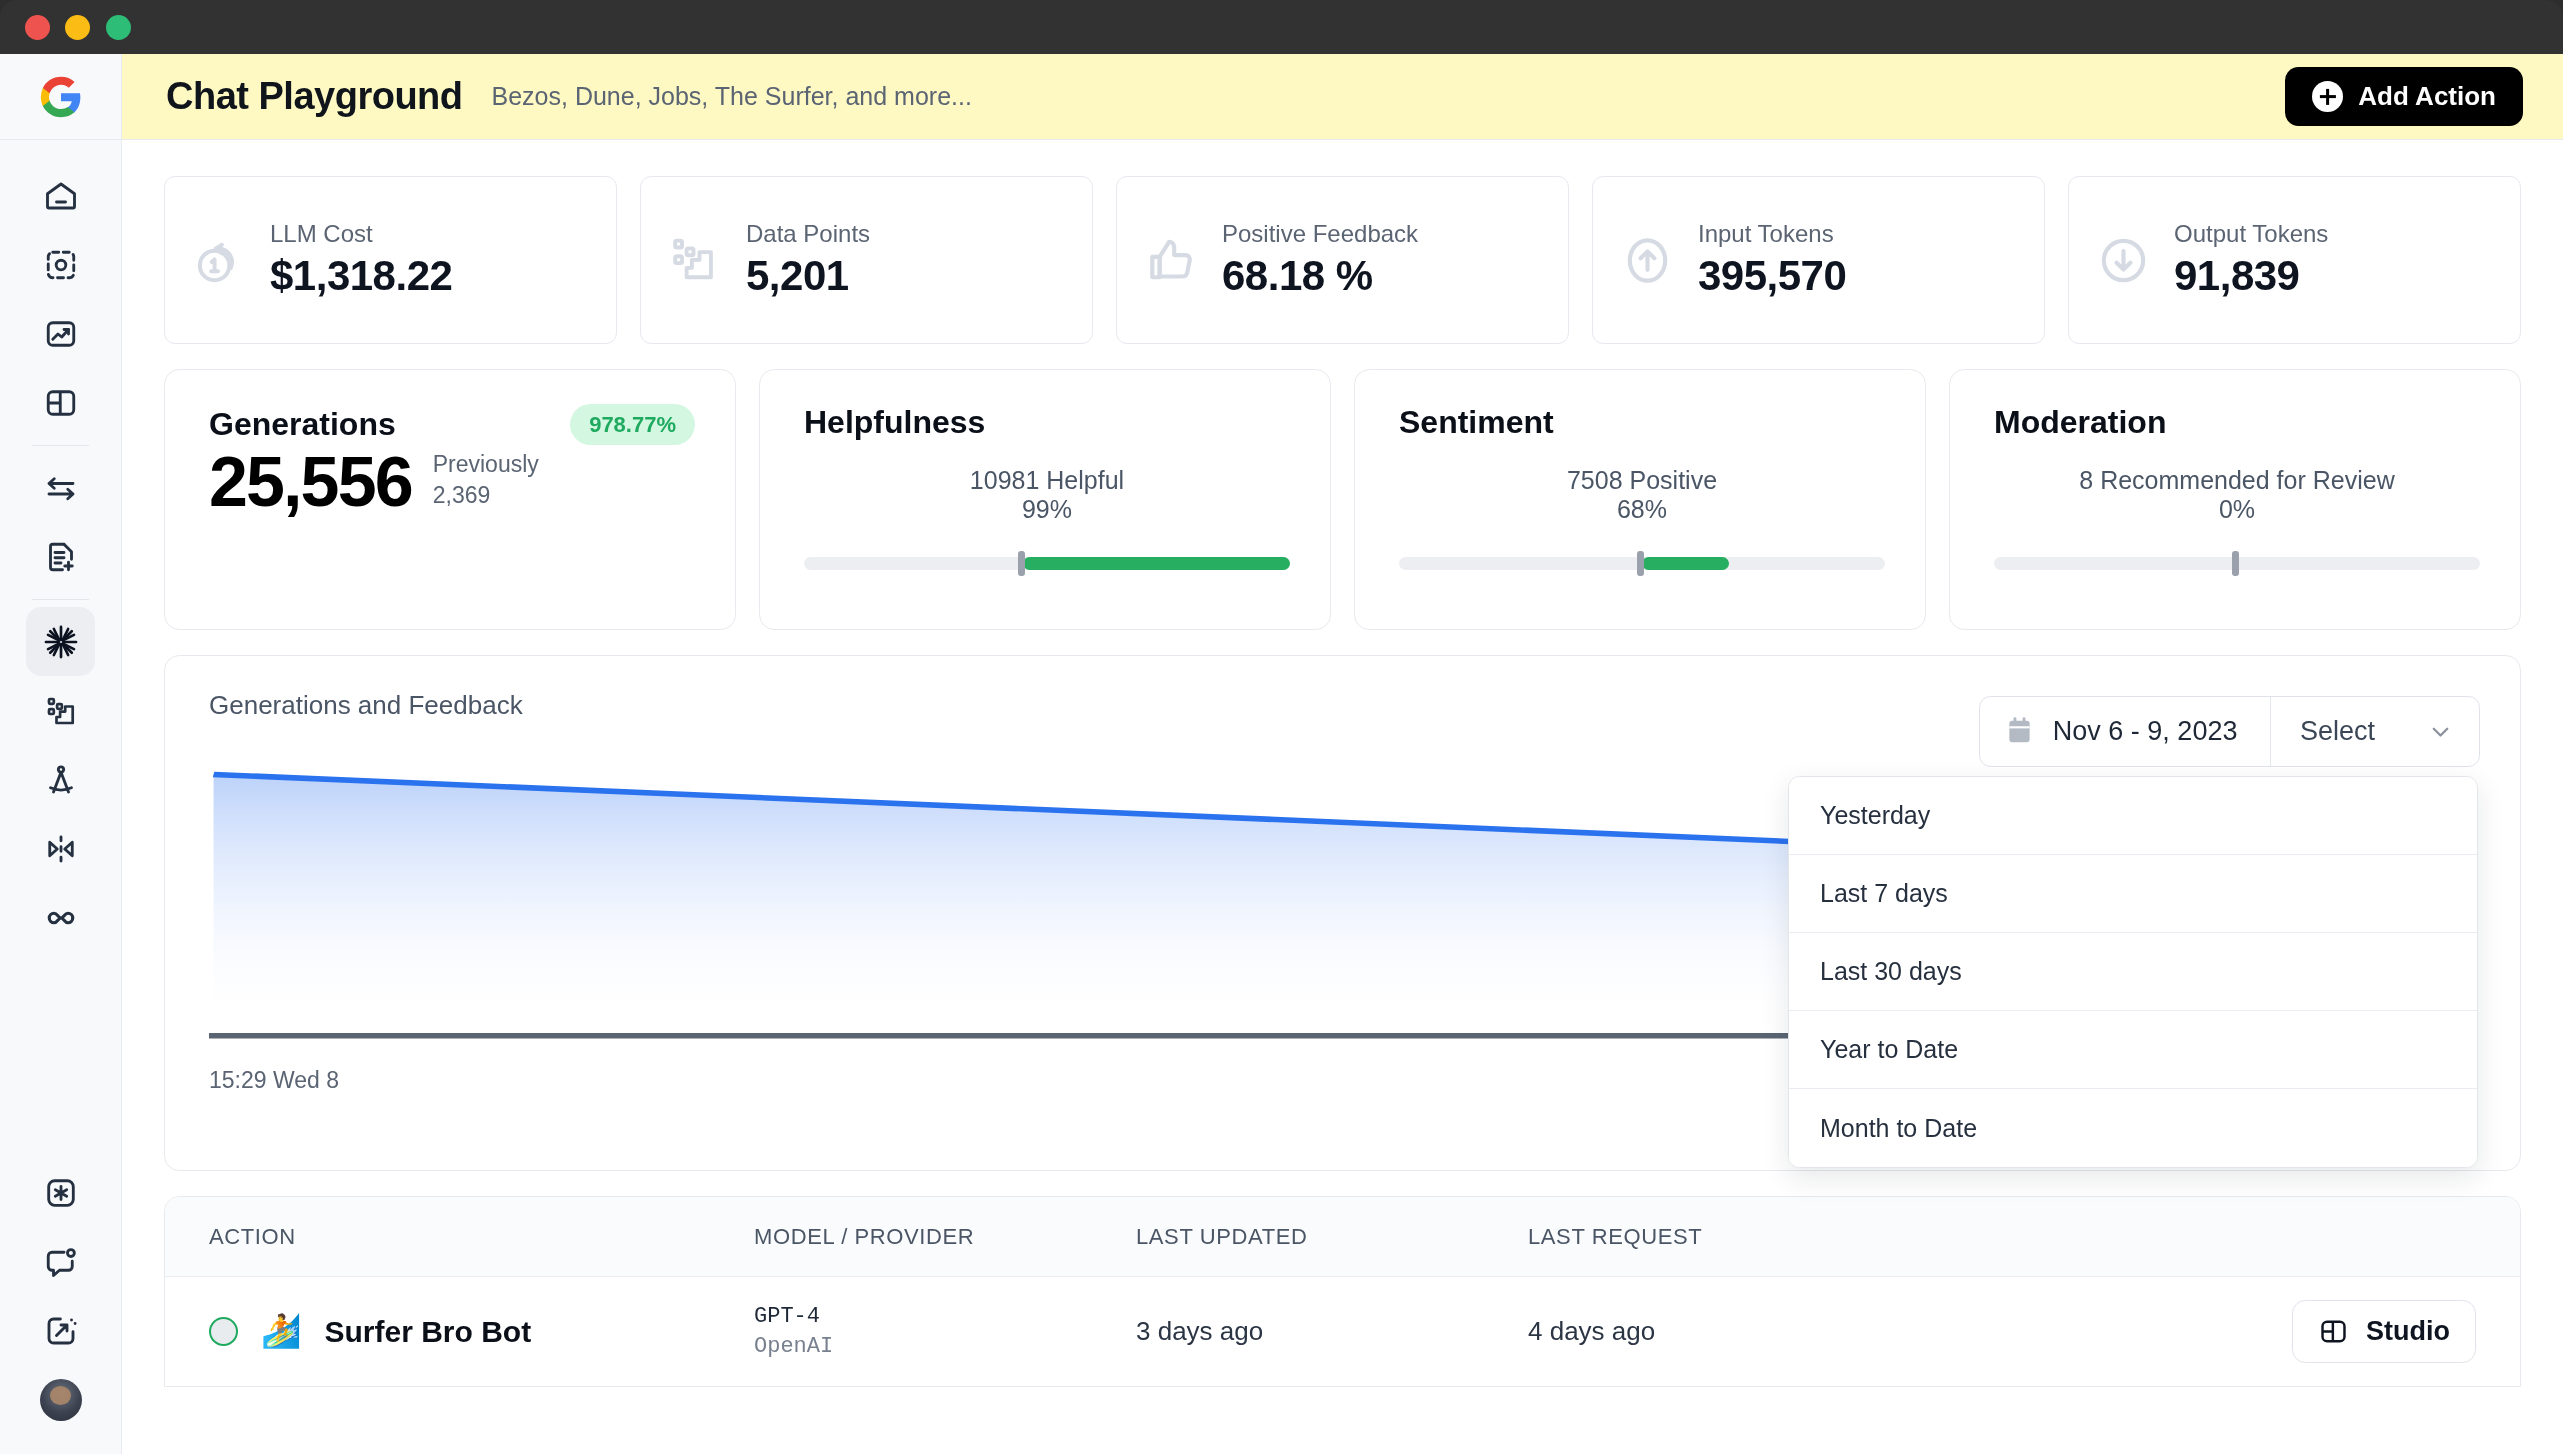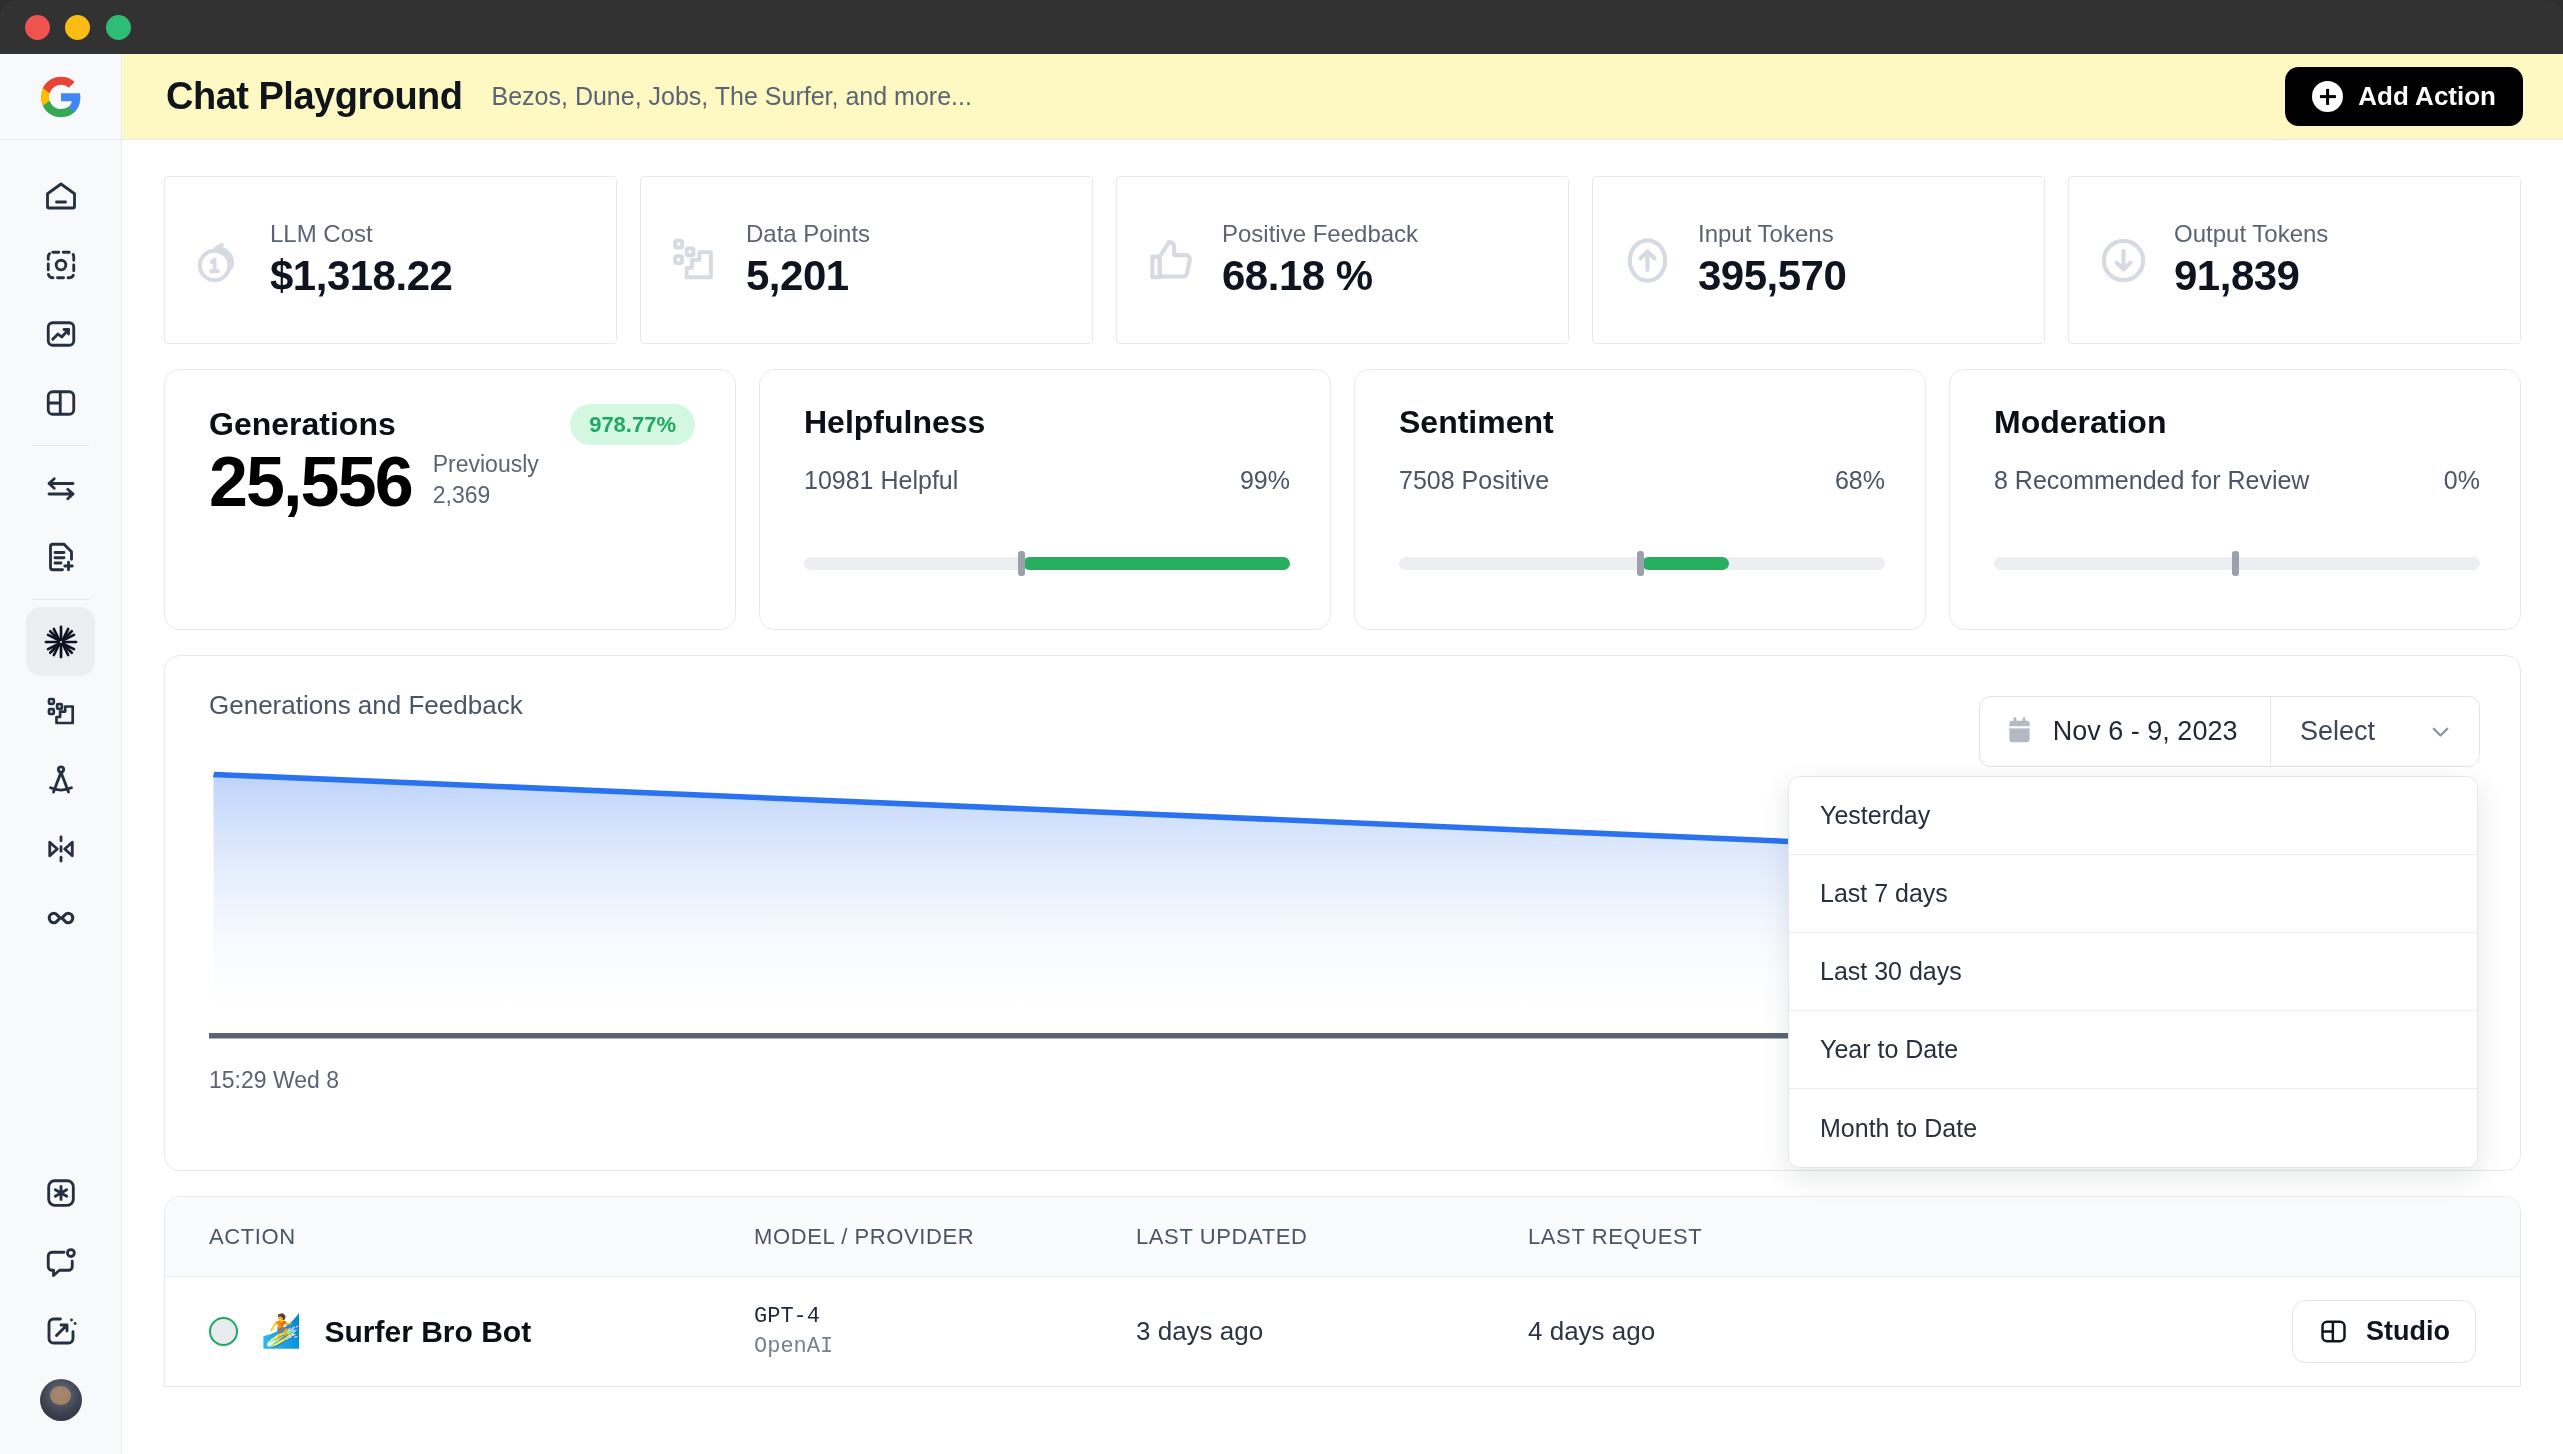--- a/index.html
+++ b/index.html
@@ -119,21 +119,21 @@
 
   
   #content { padding: 36px 42px 0 42px; }
 
   
   #stats-row { display: flex; gap: 23px; }
   .stat-card {
     flex: 1 1 0;
     height: 168px;
     border: 1px solid #e6e9ee;
-    border-radius: 4px;
+    border-radius: 11px;
     background: #fff;
     display: flex; align-items: center;
     padding-left: 25px; gap: 21px;
   }
   .stat-icon { width: 59px; height: 59px; flex: 0 0 59px; color: #d6dbe3; }
   .stat-text { display: flex; flex-direction: column; }
   .stat-label { font-size: 24px; color: #5b6473; margin-bottom: 3.8px; }
   .stat-value { font-size: 42px; font-weight: bold; color: #0e1420; letter-spacing: -0.5px; }
 
   
@@ -154,20 +154,21 @@
     background: #d4f7e2; color: #1faa5f;
     font-size: 22px; font-weight: bold;
     padding: 7.6px 19px; border-radius: 955px;
   }
   .metric-big-row { display: flex; align-items: flex-end; margin-top: 2px; gap: 21px; }
   .metric-big { font-size: 70px; font-weight: bold; color: #000; letter-spacing: -1.9px; line-height: 1; }
   .metric-prev { font-size: 23px; color: #5b6473; line-height: 1.35; padding-bottom: 5.7px; }
   .metric-sub-row {
     display: flex; align-items: center; justify-content: space-between;
     margin-top: 25px;
+    flex-direction: column;
   }
   .metric-sub { font-size: 25px; color: #4a5565; }
   .metric-pct { font-size: 25px; color: #4a5565; }
   .bar-wrap {
     position: absolute; left: 44px; right: 40px; bottom: 59px;
     height: 13.4px;
   }
   .bar-track {
     position: absolute; inset: 0;
     background: #eceef1; border-radius: 955px;

